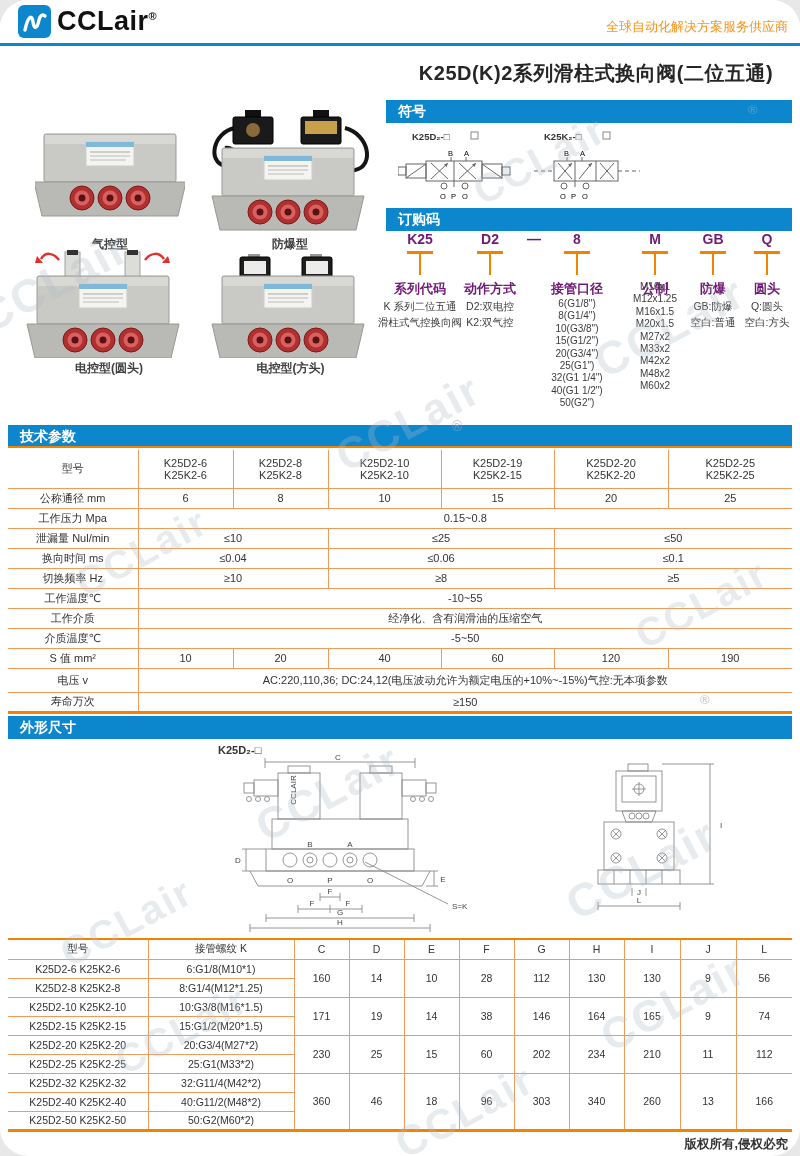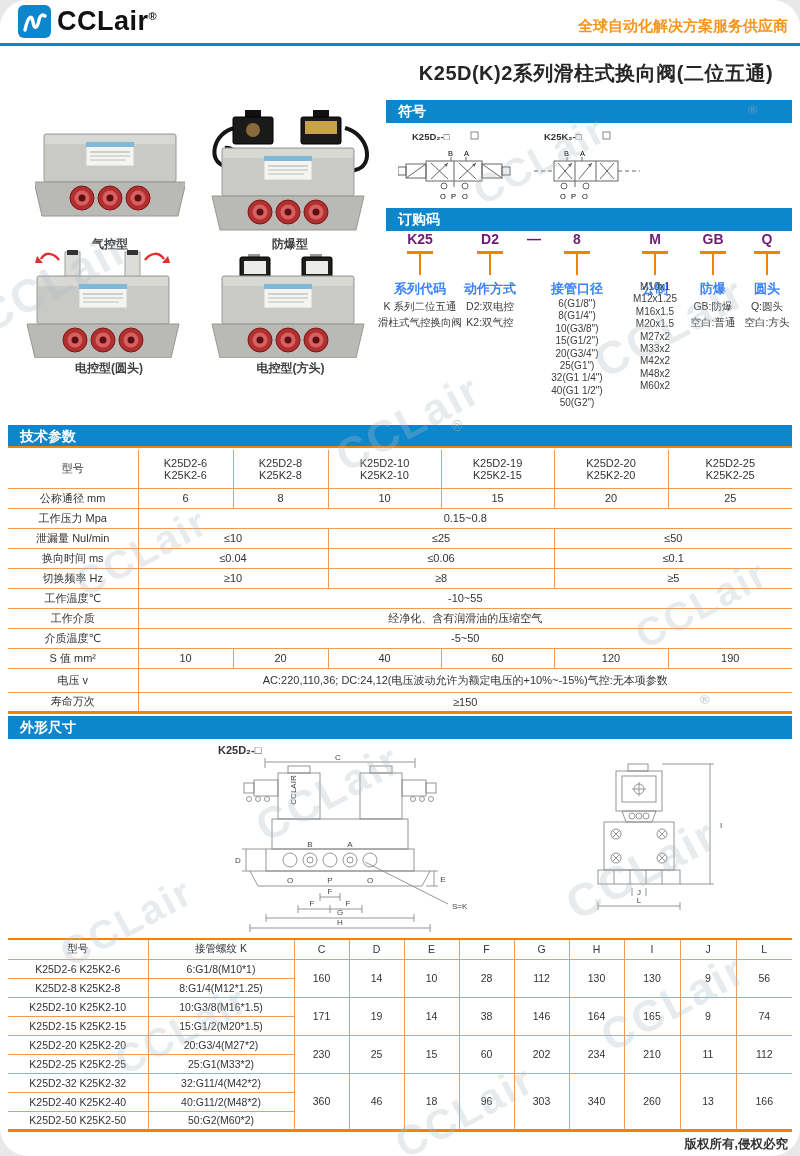--- a/index.html
+++ b/index.html
@@ -4,37 +4,37 @@
 <style>
   html,body{margin:0;padding:0;background:#e8e8e8;}
   #page{position:relative;width:800px;height:1156px;background:#ffffff;overflow:hidden;
         font-family:"Liberation Sans","DejaVu Sans",sans-serif;color:#2b2b2b;border-radius:28px;}
   
   .hdr{position:absolute;left:0;top:0;width:800px;height:43px;border-bottom:3px solid #0c86cc;background:#fff;}
   .logo-wrap{position:absolute;left:18px;top:5px;display:flex;align-items:center;}
   .logo-box{width:33px;height:33px;background:#0c86cc;border-radius:6px;display:flex;align-items:center;justify-content:center;}
   .logo-txt{font-size:27px;font-weight:800;color:#111;margin-left:6px;letter-spacing:0.5px;}
   .logo-reg{font-size:11px;font-weight:700;vertical-align:super;color:#111;}
-  .tagline{position:absolute;right:12px;bottom:7px;font-size:15px;font-weight:700;color:#f7941d;}
+  .tagline{position:absolute;right:12px;bottom:7px;font-size:13px;font-weight:400;color:#f7941d;}
   
   .title{position:absolute;left:398px;top:60px;width:396px;text-align:center;font-size:20px;font-weight:700;color:#262626;letter-spacing:0.5px;}
   
   .bar{position:absolute;height:23px;background:#0c86cc;color:#fff;font-size:14px;font-weight:700;
        line-height:23px;padding-left:12px;box-sizing:border-box;}
   .bar.u{border-bottom:2px solid #f08300;}
   
   .ph{position:absolute;}
   .cap{position:absolute;text-align:center;font-size:12px;font-weight:700;color:#404040;}
   
   .sym{position:absolute;}
   .sym text{font-family:"Liberation Sans","DejaVu Sans",sans-serif;}
   
   .oc{position:absolute;text-align:center;}
   .code{font-size:14px;font-weight:700;color:#701a75;}
-  .olabel{font-size:13px;font-weight:700;color:#3b82f6;}
+  .olabel{font-size:13px;font-weight:700;color:#701a75;}
   .tmark{position:absolute;width:26px;border-top:3px solid #f08300;}
   .tmark .stem{width:2.6px;height:21px;background:#f08300;margin:0 auto;}
   .opts{font-size:10px;color:#3c3c3c;}
   .opts div{line-height:12.4px;}
   .opts.wide div{line-height:16px;font-size:10.5px;}
   
   table{border-collapse:collapse;table-layout:fixed;}
   .tech{position:absolute;left:8px;top:450px;width:784px;border-bottom:3px solid #f08300;}
   .tech td{font-size:11px;text-align:center;color:#333;padding:0;}
   .tech td.lab{font-size:11px;color:#333;}

